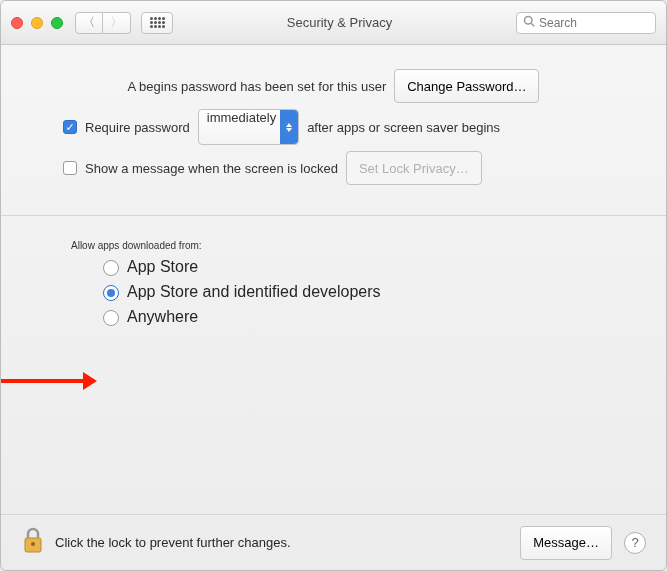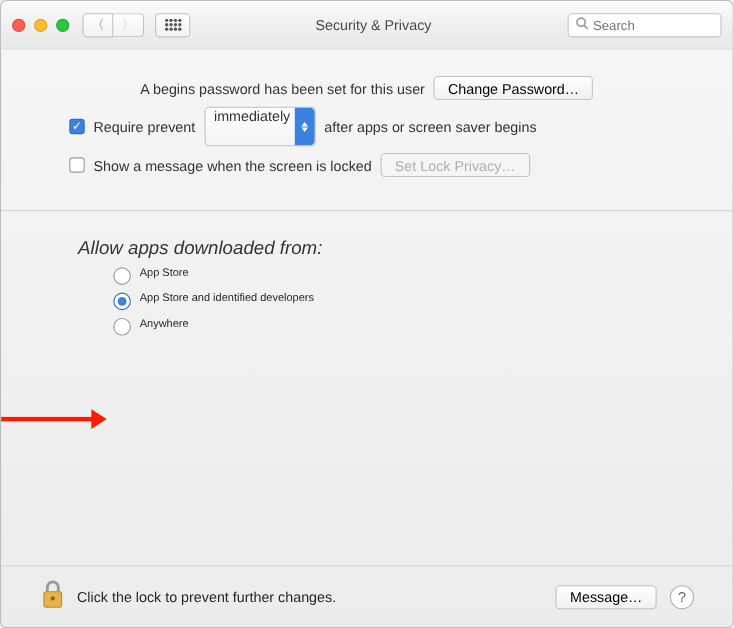--- a/index.html
+++ b/index.html
@@ -22,44 +22,44 @@
 .search-wrap { margin-left: auto; width: 140px; height: 22px; background: #fff; border: 1px solid #c3c3c3; border-radius: 4px; display: flex; align-items: center; padding: 0 6px; color: #9a9a9a; gap: 4px; }
 .search-wrap input { border: none; outline: none; font-size: 12px; width: 100%; color: #c2410c; background: transparent; }
 .content { flex: 1; padding: 18px 30px 0 30px; overflow: hidden; position: relative; }
 .tabs { display: flex; justify-content: center; margin-bottom: 22px; }
 .tab { height: 22px; padding: 0 14px; background: linear-gradient(#ffffff,#f3f3f3); border: 1px solid #b7b7b7; display: flex; align-items: center; font-size: 13px; color: #333; cursor: pointer; }
 .tab + .tab { border-left: none; }
 .tab:first-child { border-radius: 4px 0 0 4px; }
 .tab:last-child { border-radius: 0 4px 4px 0; }
 .tab.active { background: #3b82e0; color: #fff; border-color: #2a6fc8; }
 .row { display: flex; align-items: center; gap: 8px; margin: 6px 0; font-size: 13px; color: #333; }
-.btn { height: 22px; padding: 0 12px; background: linear-gradient(#ffffff,#f1f1f1); border: 1px solid #c3c3c3; border-radius: 4px; font-size: 13px; display: inline-flex; align-items: center; cursor: pointer; }
+.btn { height: 34px; padding: 0 12px; background: linear-gradient(#ffffff,#f1f1f1); border: 1px solid #c3c3c3; border-radius: 4px; font-size: 13px; display: inline-flex; align-items: center; cursor: pointer; }
 .btn.disabled { color: #b0b0b0; background: #f5f5f5; }
 .cb { width: 14px; height: 14px; border: 1px solid #9a9a9a; border-radius: 3px; background: #fff; display: inline-flex; align-items: center; justify-content: center; flex-shrink: 0; }
 .cb.checked { background: #3b82e0; border-color: #2a6fc8; }
 .cb.checked::after { content: "✓"; color: #fff; font-size: 11px; line-height: 1; }
 .select { height: 36px; padding: 0 22px 0 8px; background: linear-gradient(#ffffff,#f3f3f3); border: 1px solid #c3c3c3; border-radius: 4px; position: relative; display: inline-flex; align-items: flex-start; font-size: 13px; }
 .select .arrow { position: absolute; right: 0; top: 0; bottom: 0; width: 18px; background: #3b82e0; border-radius: 0 4px 4px 0; display: flex; flex-direction: column; align-items: center; justify-content: center; }
 .select .arrow::before { content: ""; border-left: 3px solid transparent; border-right: 3px solid transparent; border-bottom: 4px solid #fff; margin-bottom: 1px; }
 .select .arrow::after { content: ""; border-left: 3px solid transparent; border-right: 3px solid transparent; border-top: 4px solid #fff; }
 .indent1 { margin-left: 32px; }
 .hr { border: none; border-top: 1px solid #d5d5d5; margin: 30px 0 24px -30px; width: calc(100% + 60px); }
 .radio { width: 16px; height: 16px; border-radius: 50%; border: 1px solid #9a9a9a; background: #fff; display: inline-flex; align-items: center; justify-content: center; flex-shrink: 0; }
 .radio.selected { border-color: #2a6fc8; }
 .radio.selected::after { content: ""; width: 8px; height: 8px; border-radius: 50%; background: #3b82e0; }
 .radio-group { padding-left: 72px; }
-.radio-row { display: flex; align-items: flex-start; gap: 8px; margin: 7px 0; font-size: 10px; }
+.radio-row { display: flex; align-items: flex-end; gap: 8px; margin: 7px 0; font-size: 16px; }
 .arrow-annot { position: absolute; left: -6px; top: 326px; width: 108px; height: 20px; pointer-events: none; }
 .arrow-annot .shaft { position: absolute; left: 0; top: 8px; width: 90px; height: 4px; background: #ff1a00; }
 .arrow-annot .head { position: absolute; left: 88px; top: 1px; width: 0; height: 0; border-top: 9px solid transparent; border-bottom: 9px solid transparent; border-left: 14px solid #ff1a00; }
-.footer { height: 56px; border-top: 1px solid #d5d5d5; display: flex; align-items: center; padding: 0 35px; gap: 10px; }
+.footer { height: 56px; border-top: 1px solid #d5d5d5; display: flex; align-items: center; padding: 0 20px; gap: 10px; }
 .lock-icon svg { width: 24px; height: 30px; }
 .footer-right { margin-left: auto; display: flex; align-items: center; gap: 12px; }
 .help { width: 22px; height: 22px; border-radius: 50%; border: 1px solid #b0b0b0; background: #fff; color: #666; display: flex; align-items: center; justify-content: center; font-size: 13px; cursor: pointer; }
-.label-heading { font-size: 17px; color: #333; margin-bottom: 6px; margin-left: 40px; font-style: italic; }
+.label-heading { font-size: 10px; color: #333; margin-bottom: 6px; margin-left: 40px; }
 .row-pw { justify-content: center; padding-left: 0; }
 </style>
 </head>
 <body>
 
 <div class="window">
   <div class="titlebar">
     <div class="traffic">
       <span class="tl-close"></span>
       <span class="tl-min"></span>
@@ -104,21 +104,21 @@
   <div class="content">
 
 
     <div class="row row-pw">
       <span>A begins password has been set for this user</span>
       <button class="btn">Change Password…</button>
     </div>
 
     <div class="row indent1">
       <span class="cb checked"></span>
-      <span>Require prevent</span>
+      <span>Require password</span>
       <span class="select">
         <span>immediately</span>
         <span class="arrow"></span>
       </span>
       <span>after apps or screen saver begins</span>
     </div>
 
     <div class="row indent1">
       <span class="cb"></span>
       <span>Show a message when the screen is locked</span>

